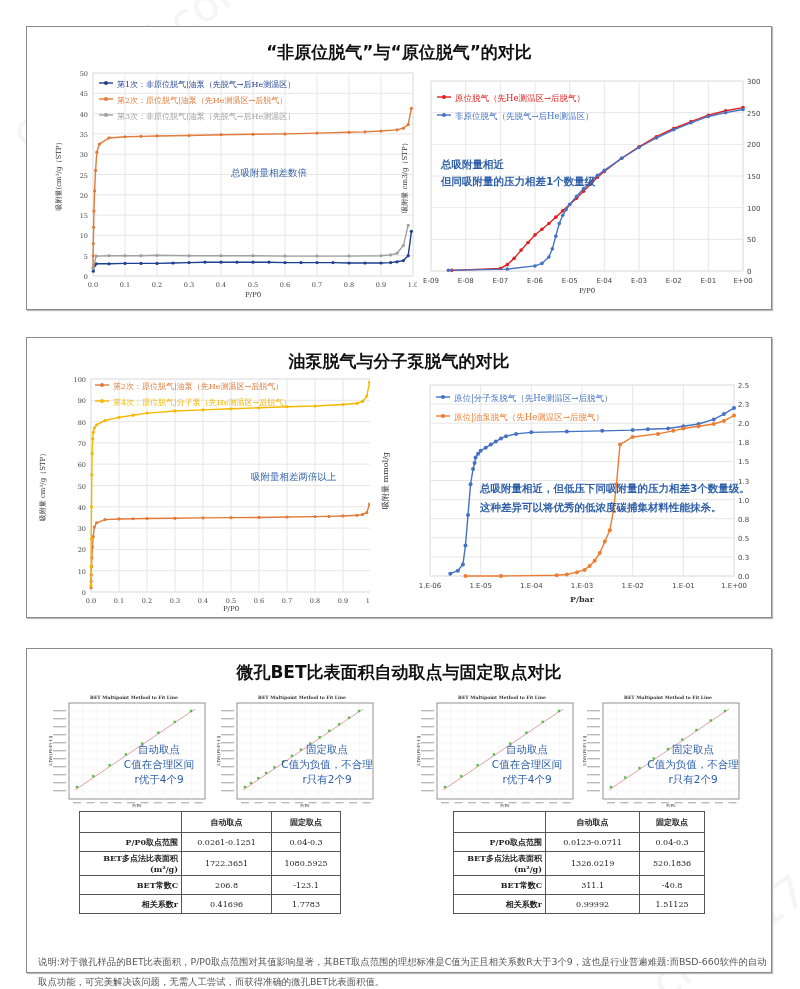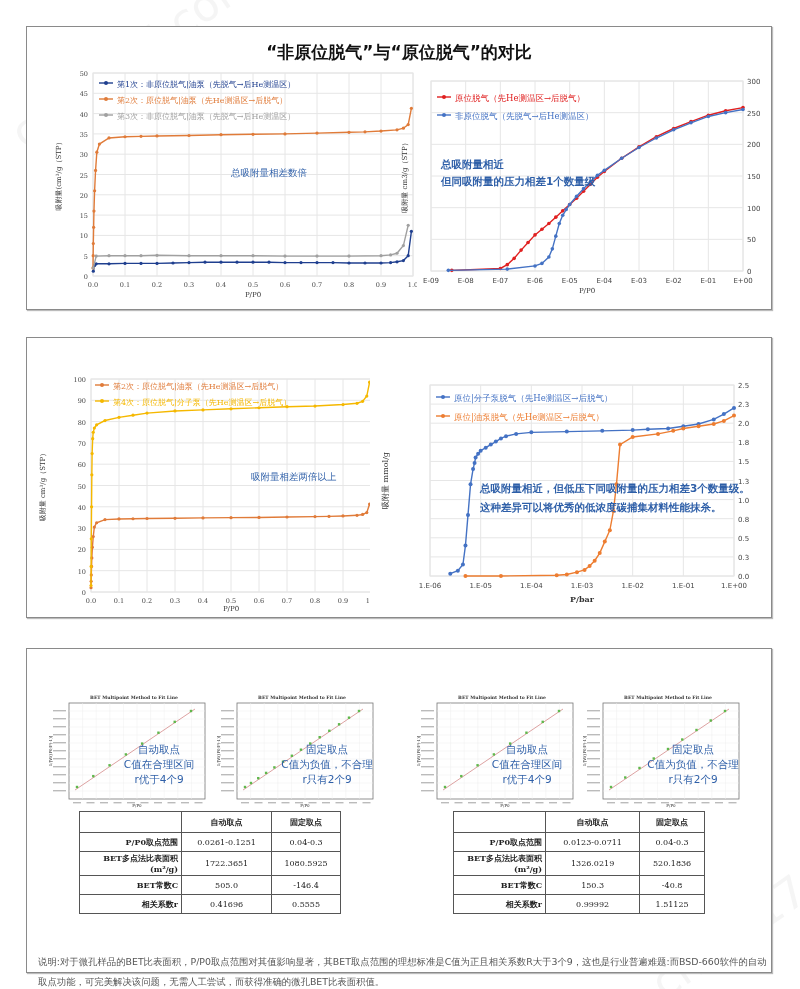--- a/index.html
+++ b/index.html
@@ -247,20 +247,21 @@
       <circle cx="346" cy="48.5" r="1.8" fill="#4472c4"></circle>
       <line x1="40" x2="54" y1="54" y2="54" stroke="#4472c4" stroke-width="1.4"></line>
       <circle cx="47" cy="54" r="2" fill="#4472c4"></circle>
       <text x="58" y="57.5" font-size="8.5" fill="#4472c4">非原位脱气（先脱气→后He测温区）</text>
       <text x="44" y="107" font-size="10.5" fill="#2e5fa8" font-weight="bold" style="font-family:&quot;DejaVu Sans&quot;,sans-serif">总吸附量相近</text>
       <text x="44" y="124" font-size="10.5" fill="#2e5fa8" font-weight="bold" style="font-family:&quot;DejaVu Sans&quot;,sans-serif">但同吸附量的压力相差1个数量级</text>
     </svg>
 </div>
 
 <div class="panel" style="top:337px;height:281px;">
+  <div class="ptitle" style="top:12px;">油泵脱气与分子泵脱气的对比</div>
   <svg class="chart" id="c2" style="left:8px;top:34px;" width="335" height="242">
       <rect x="56" y="7" width="280" height="213" fill="#fff" stroke="#e4e4e4"></rect>
       <line x1="56" x2="56" y1="7" y2="220" stroke="#e6e6e6"></line>
       <text x="56" y="231" font-size="6.5" text-anchor="middle" fill="#444" style="">0.0</text>
       <line x1="84" x2="84" y1="7" y2="220" stroke="#e6e6e6"></line>
       <text x="84" y="231" font-size="6.5" text-anchor="middle" fill="#444" style="">0.1</text>
       <line x1="112" x2="112" y1="7" y2="220" stroke="#e6e6e6"></line>
       <text x="112" y="231" font-size="6.5" text-anchor="middle" fill="#444" style="">0.2</text>
       <line x1="140" x2="140" y1="7" y2="220" stroke="#e6e6e6"></line>
       <text x="140" y="231" font-size="6.5" text-anchor="middle" fill="#444" style="">0.3</text>
@@ -459,20 +460,21 @@
       <circle cx="362" cy="43.559999999999974" r="2" fill="#ed7d31"></circle>
       <line x1="64" x2="78" y1="44" y2="44" stroke="#ed7d31" stroke-width="1.4"></line>
       <circle cx="71" cy="44" r="2" fill="#ed7d31"></circle>
       <text x="82" y="47.5" font-size="8.5" fill="#ed7d31">原位|油泵脱气（先He测温区→后脱气）</text>
       <text x="108" y="120" font-size="10.5" fill="#2e5fa8" font-weight="bold" style="font-family:&quot;DejaVu Sans&quot;,sans-serif">总吸附量相近，但低压下同吸附量的压力相差3个数量级。</text>
       <text x="108" y="139" font-size="10.5" fill="#2e5fa8" font-weight="bold" style="font-family:&quot;DejaVu Sans&quot;,sans-serif">这种差异可以将优秀的低浓度碳捕集材料性能抹杀。</text>
     </svg>
 </div>
 
 <div class="panel" style="top:648px;height:325px;">
+  <div class="ptitle" style="top:12px;">微孔BET比表面积自动取点与固定取点对比</div>
   <svg class="chart" id="b0" style="left:22px;top:42px;" width="160" height="118">
       <text x="85" y="8" font-size="4.5" text-anchor="middle" font-weight="bold" fill="#333">BET Multipoint Method to Fit Line</text>
       <rect x="20" y="12" width="136" height="96" fill="#fff" stroke="#777" stroke-width="0.8"></rect>
       <line x1="33.6" x2="33.6" y1="12" y2="108" stroke="#eee" stroke-width="0.5"></line>
       <line x1="47.2" x2="47.2" y1="12" y2="108" stroke="#eee" stroke-width="0.5"></line>
       <line x1="60.8" x2="60.8" y1="12" y2="108" stroke="#eee" stroke-width="0.5"></line>
       <line x1="74.4" x2="74.4" y1="12" y2="108" stroke="#eee" stroke-width="0.5"></line>
       <line x1="88" x2="88" y1="12" y2="108" stroke="#eee" stroke-width="0.5"></line>
       <line x1="101.6" x2="101.6" y1="12" y2="108" stroke="#eee" stroke-width="0.5"></line>
       <line x1="115.2" x2="115.2" y1="12" y2="108" stroke="#eee" stroke-width="0.5"></line>
@@ -722,27 +724,27 @@
           <td>0.0261-0.1251</td>
           <td>0.04-0.3</td>
         </tr>
     <tr style="height:24px">
           <td class="rh">BET多点法比表面积 (m²/g)</td>
           <td>1722.3651</td>
           <td>1080.5925</td>
         </tr>
     <tr style="height:19px">
           <td class="rh">BET常数C</td>
-          <td>505.0</td>
-          <td>-146.4</td>
+          <td>206.8</td>
+          <td>-123.1</td>
         </tr>
     <tr style="height:19px">
           <td class="rh">相关系数r</td>
           <td>0.41696</td>
-          <td>0.5555</td>
+          <td>1.7783</td>
         </tr>
   </tbody>
     </table>
 
   <table class="bet" style="left:426px;top:162px;width:252px;">
     <tbody>
         <tr class="hd">
           <td style="width:85px"></td>
       <td>自动取点</td>
       <td>固定取点</td>
@@ -752,21 +754,21 @@
           <td>0.0123-0.0711</td>
           <td>0.04-0.3</td>
         </tr>
     <tr style="height:24px">
           <td class="rh">BET多点法比表面积 (m²/g)</td>
           <td>1326.0219</td>
           <td>520.1836</td>
         </tr>
     <tr style="height:19px">
           <td class="rh">BET常数C</td>
-          <td>150.3</td>
+          <td>311.1</td>
           <td>-40.8</td>
         </tr>
     <tr style="height:19px">
           <td class="rh">相关系数r</td>
           <td>0.99992</td>
           <td>1.51125</td>
         </tr>
   </tbody>
     </table>
 </div>

